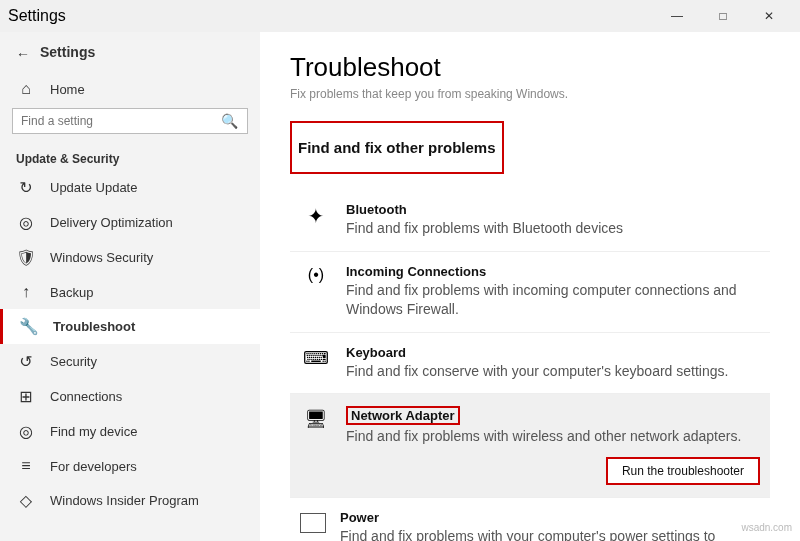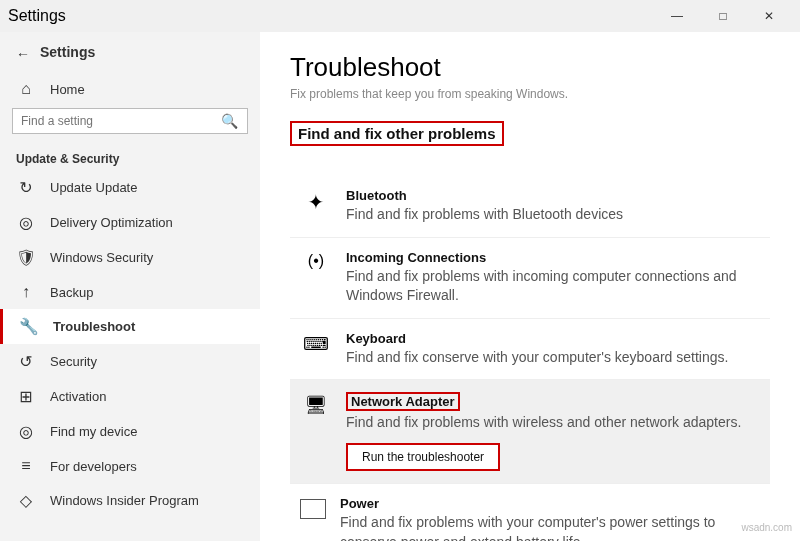--- a/index.html
+++ b/index.html
@@ -147,22 +147,22 @@
       color: #888;
       margin-bottom: 20px;
     }
 
     .section-header {
       font-size: 15px;
       font-weight: 600;
       color: #111;
       border: 2px solid #cc0000;
       display: inline-block;
-      padding: 2px 6px;
-      margin-bottom: 30px;
+      padding: 16px 6px;
+      margin-bottom: 16px;
     }
 
     .troubleshoot-item {
       display: flex;
       align-items: flex-start;
       gap: 14px;
       padding: 12px 10px;
       border-bottom: 1px solid #eee;
     }
     .troubleshoot-item.selected {
@@ -188,21 +188,21 @@
     }
     .item-desc {
       font-size: 14px;
       color: #555;
       margin-top: 2px;
       line-height: 1.4;
     }
 
     .run-btn {
       display: flex;
-      justify-content: flex-start;
+      justify-content: flex-end;
       margin-top: 10px;
     }
     .run-btn button {
       background: #fff;
       border: 2px solid #cc0000;
       padding: 5px 14px;
       font-size: 12px;
       cursor: pointer;
       font-family: 'Segoe UI', Arial, sans-serif;
       color: #111;
@@ -275,21 +275,21 @@
       <span>Troubleshoot</span>
     </div>
 
     <div class="sidebar-nav-item">
       <span class="icon">↺</span>
       <span>Security</span>
     </div>
 
     <div class="sidebar-nav-item">
       <span class="icon">⊞</span>
-      <span>Activation</span>
+      <span>Connections</span>
     </div>
 
     <div class="sidebar-nav-item">
       <span class="icon">◎</span>
       <span>Find my device</span>
     </div>
 
     <div class="sidebar-nav-item">
       <span class="icon">≡</span>
       <span>For developers</span>

